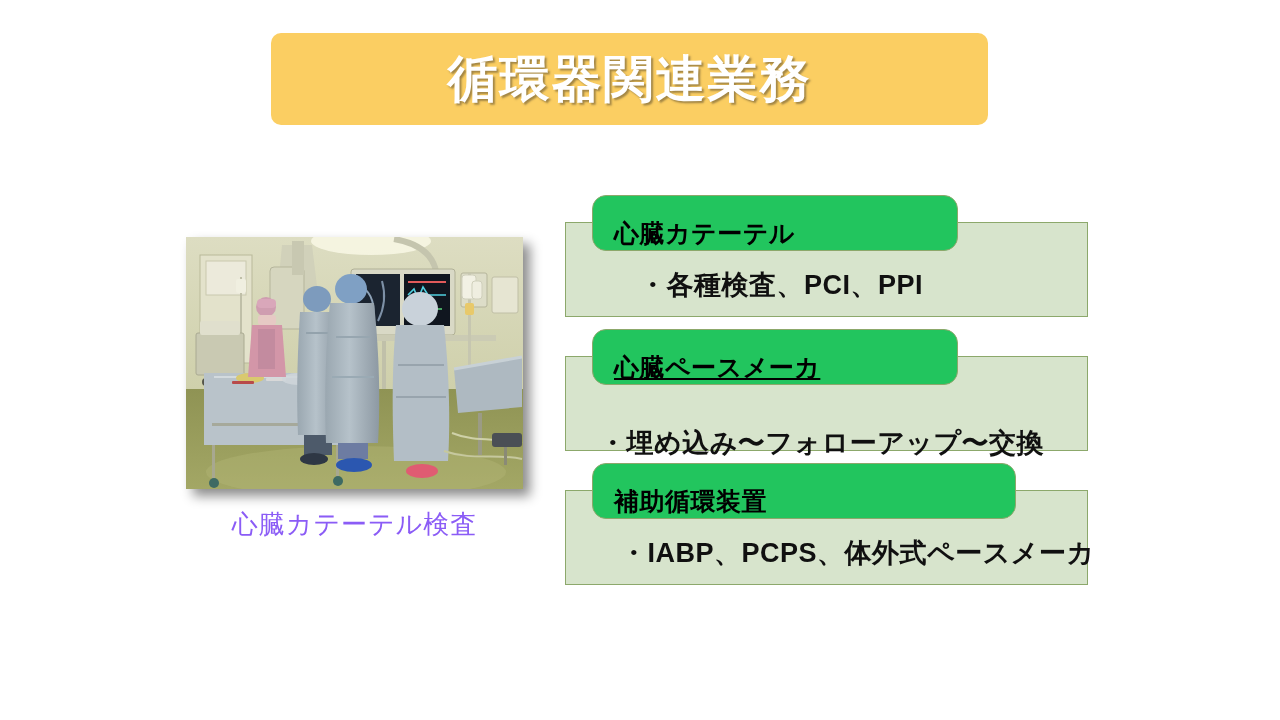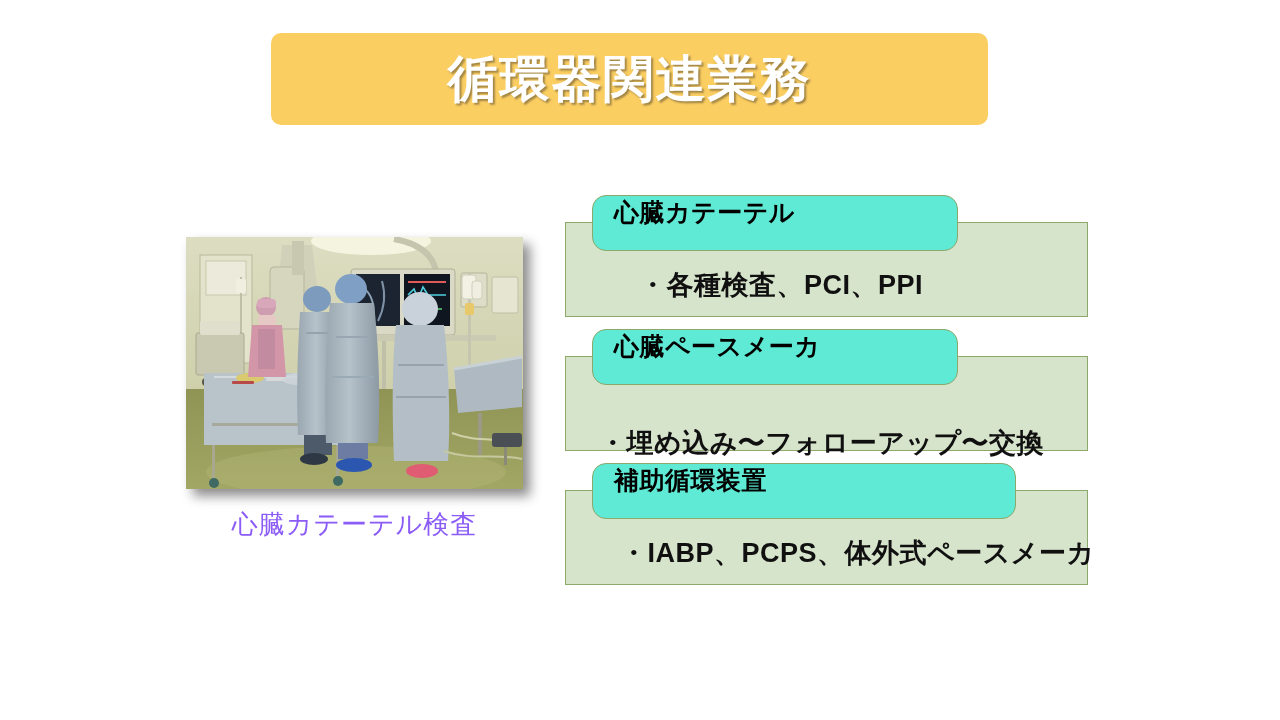--- a/index.html
+++ b/index.html
@@ -78,47 +78,47 @@
     position: absolute;
     left: 34px;
     font-size: 27px;
     font-weight: bold;
     color: #101010;
     white-space: nowrap;
     letter-spacing: 0.5px;
   }
   .group-header {
     position: absolute;
-    background: #5eead4;
+    background: #22c55e;
     border: 1px solid #8CA86B;
     border-radius: 14px;
     box-sizing: border-box;
     display: flex;
-    align-items: flex-start;
+    align-items: flex-end;
   }
   .group-header-text {
     font-size: 25px;
     font-weight: bold;
     color: #000000;
     padding-left: 21px;
     white-space: nowrap;
     letter-spacing: 0.5px;
   }
 
   
   #group-1 { left: 0; top: 0; width: 1280px; height: 720px; pointer-events: none; }
   #group-1 .group-body   { left: 565px; top: 222px; width: 523px; height: 95px; pointer-events: auto; }
   #group-1 .group-body-text { left: 599px; top: 267px; pointer-events: auto; margin-left: 40px; }
   #group-1 .group-header { left: 592px; top: 195px; width: 366px; height: 56px; pointer-events: auto; }
 
   
   #group-2 { left: 0; top: 0; width: 1280px; height: 720px; pointer-events: none; }
   #group-2 .group-body   { left: 565px; top: 356px; width: 523px; height: 95px; pointer-events: auto; }
   #group-2 .group-body-text { left: 599px; top: 425px; pointer-events: auto; }
-  #group-2 .group-header { left: 592px; top: 329px; width: 366px; height: 56px; pointer-events: auto; }
+  #group-2 .group-header { left: 592px; top: 329px; width: 366px; height: 56px; pointer-events: auto; text-decoration: underline; }
 
   
   #group-3 { left: 0; top: 0; width: 1280px; height: 720px; pointer-events: none; }
   #group-3 .group-body   { left: 565px; top: 490px; width: 523px; height: 95px; pointer-events: auto; }
   #group-3 .group-body-text { left: 599px; top: 535px; pointer-events: auto; margin-left: 21px; }
   #group-3 .group-header { left: 592px; top: 463px; width: 424px; height: 56px; pointer-events: auto; }
 </style>
 </head>
 <body>
 

